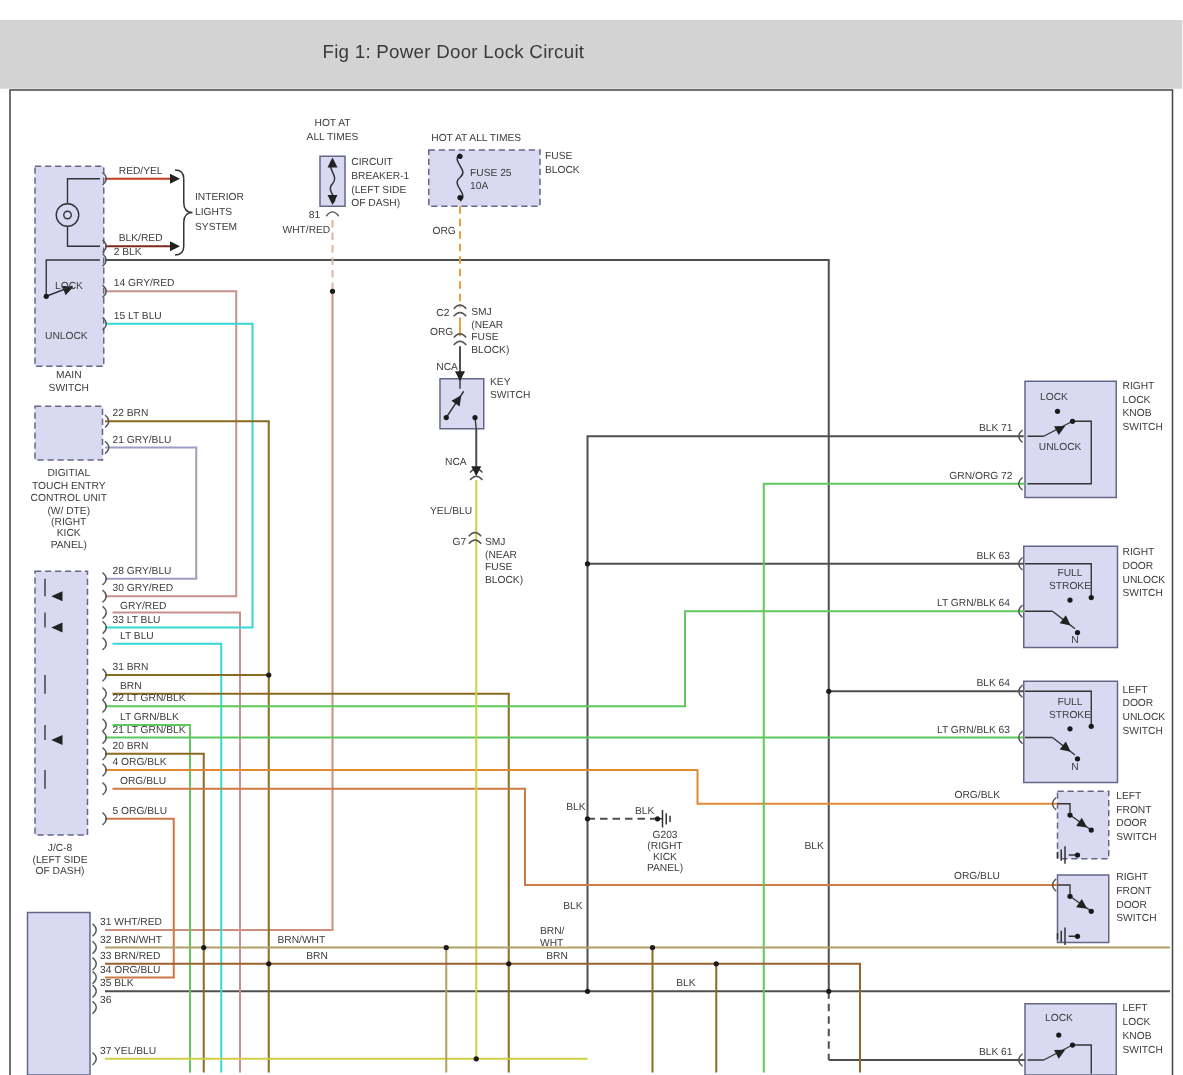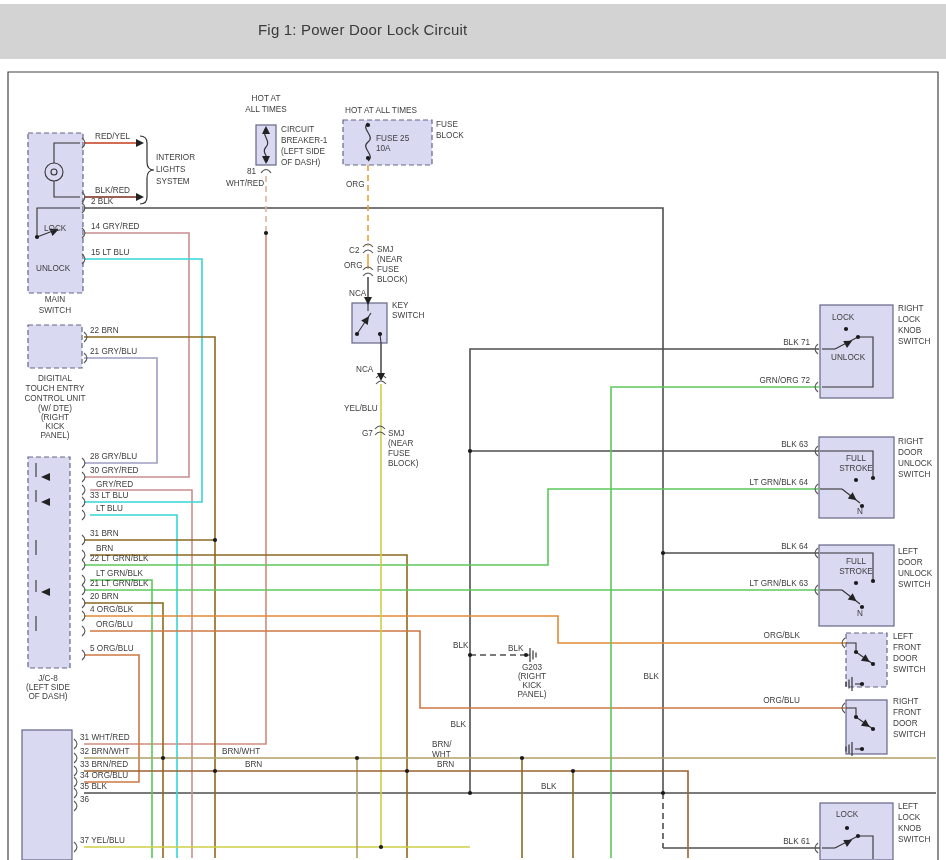--- a/index.html
+++ b/index.html
@@ -1,18 +1,18 @@
 <!DOCTYPE html>
 <html><head>
 <meta charset="utf-8">
 <style>
   html,body{margin:0;padding:0;background:#ffffff;}
   body{width:946px;height:860px;position:relative;overflow:hidden;
        font-family:"Liberation Sans", sans-serif;}
-  .title-bar{position:absolute;left:0;top:4px;width:946px;height:55px;
+  .title-bar{position:absolute;left:0;top:16px;width:946px;height:55px;
        background:#d3d3d3;}
   .title-bar .t{position:absolute;left:258px;top:17px;font-size:15px;
        color:#3a3a3a;letter-spacing:0.2px;}
   svg{position:absolute;left:0;top:0;}
   text{font-family:"Liberation Sans", sans-serif;}
 </style>
 </head>
 <body>
 
 <div class="title-bar">

